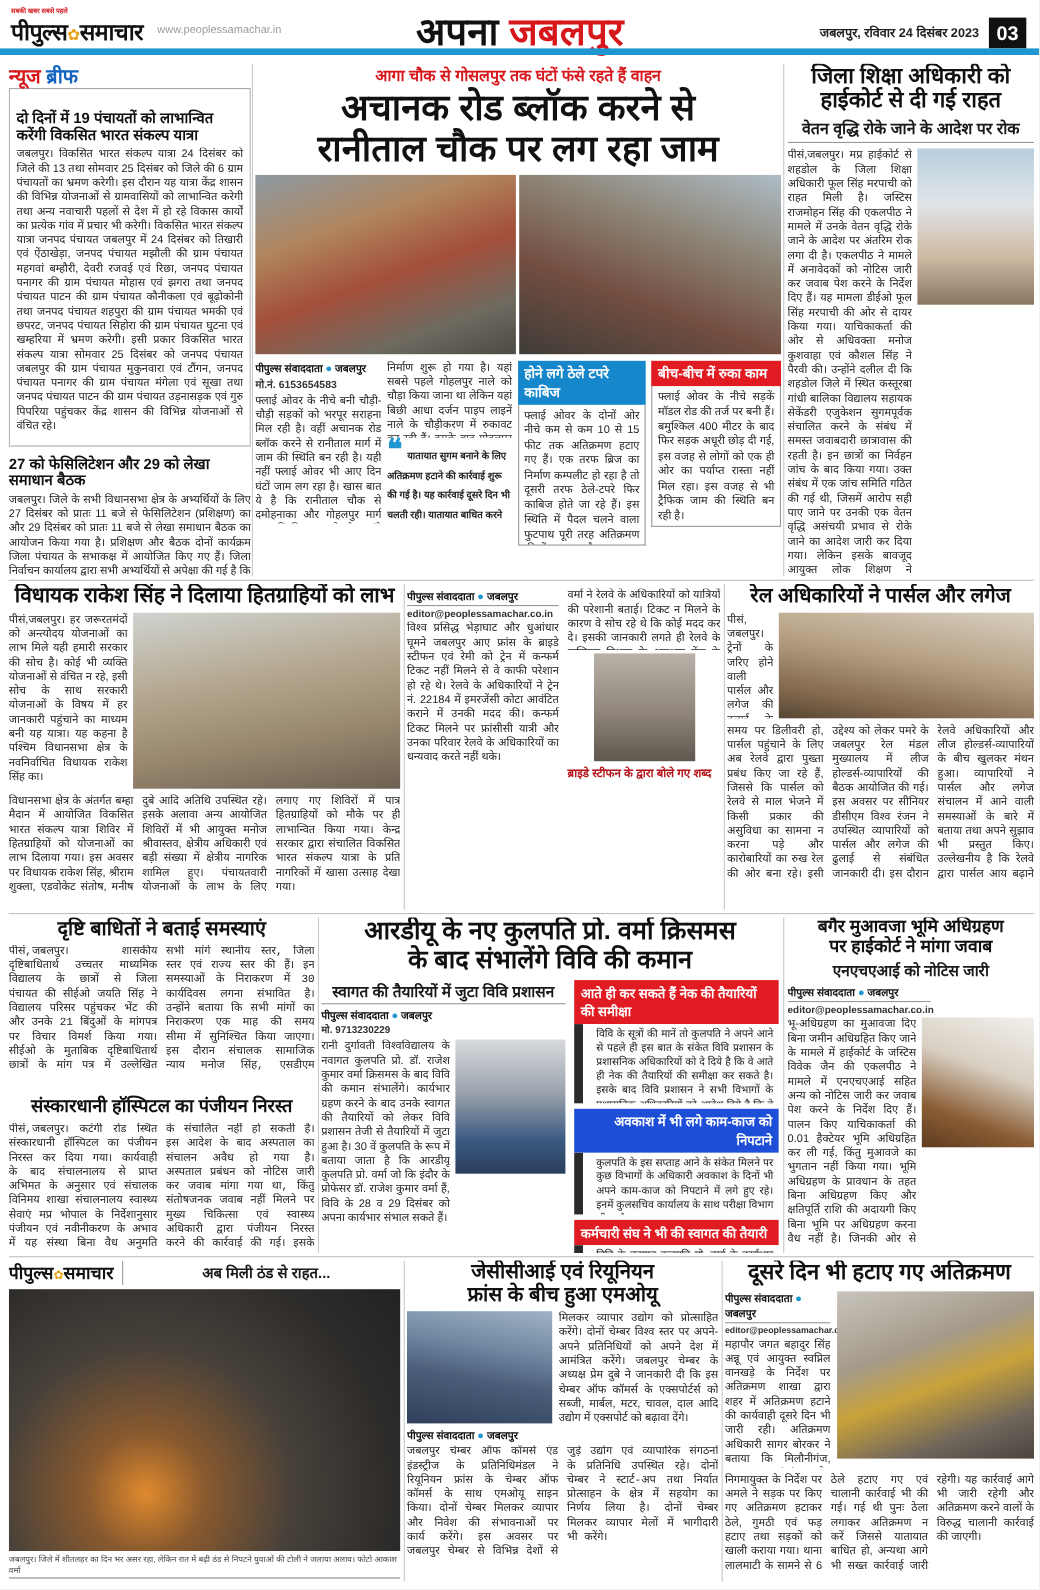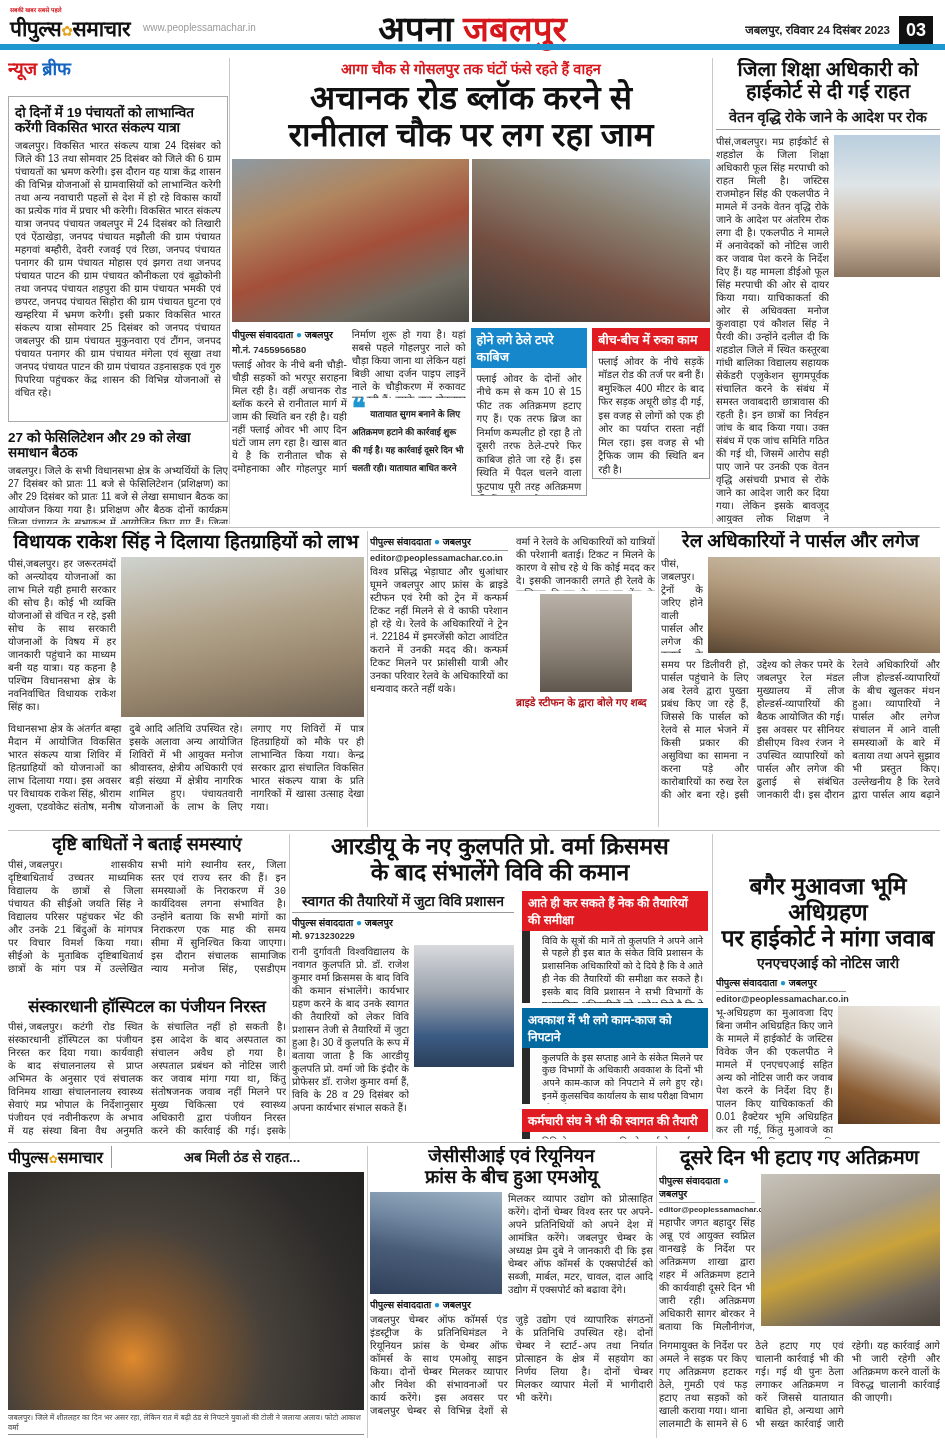--- a/index.html
+++ b/index.html
@@ -18,21 +18,21 @@
   .photo { background:#cfcac2; position:relative; overflow:hidden; }
   .vline { width:1px; background:#c9c9c9; }
   .hline { height:1px; background:#bfbfbf; }
   .boxbar { color:#fff; font-weight:bold; font-size:12.5px; padding:3px 6px; position:relative; }
   .boxbar.blue { background:#1787cb; }
   .boxbar.red { background:#e01b22; }
   .boxbody { border:1px solid #999; border-top:none; padding:4px 5px; font-size:10px; line-height:1.35; text-align:justify; font-weight:500; color:#222; overflow:hidden; background:#fff; }
   .quote-ic { color:#1e96d0; font-size:26px; font-weight:bold; line-height:0.6; font-family:"Liberation Serif",serif; }
   .sub-hd { font-weight:bold; color:#111; }
   .redbar-title { background:#e01b22; color:#fff; font-weight:bold; font-size:12px; padding:3px 6px; }
-  .bluebar-title { background:#0369a1; color:#fff; font-weight:bold; font-size:12px; padding:3px 6px; }
+  .bluebar-title { background:#1d4ed8; color:#fff; font-weight:bold; font-size:12px; padding:3px 6px;text-align:right; }
   .tint-body { font-size:9.5px; line-height:1.35; text-align:justify; padding:4px 5px 4px 12px; border-left:8px solid #2a2a2a; background:#fdfdfd; color:#222; overflow:hidden; }
 </style>
 </head>
 <body>
 
 <div class="page">
 
   <div class="abs" style="left:0;top:0;width:945px;height:44px;">
     <div class="abs" style="left:10px;top:6px;">
       <div style="font-size:6px;color:#d6171c;font-weight:bold;">सबकी खबर सबसे पहले</div>
@@ -48,42 +48,42 @@
     <div class="abs" style="right:55px;top:22px;font-size:11.5px;font-weight:bold;color:#222;">जबलपुर, रविवार 24 दिसंबर 2023</div>
     <div class="abs ctr" style="right:12px;top:16px;width:34px;height:28px;background:#111;color:#fff;font-size:18px;font-weight:bold;line-height:28px;">03</div>
   </div>
   <div class="abs" style="left:0;top:44px;width:945px;height:6px;background:#1e96d0;"></div>
 
   <div class="abs" style="left:8px;top:56px;width:220px;height:468px;overflow:hidden;">
     <div style="font-size:18px;font-weight:bold;">
       <span style="color:#d6171c;">न्यूज</span>
       <span style="color:#1565c0;">ब्रीफ</span>
     </div>
-    <div style="border:1px solid #aaa;margin-top:16px;padding:8px 6px;height:326px;overflow:hidden;">
+    <div style="border:1px solid #aaa;margin-top:0;padding:19px 6px;height:326px;overflow:hidden;">
       <div class="hd" style="font-size:13.5px;margin-bottom:4px;">दो दिनों में 19 पंचायतों को लाभान्वित करेंगी विकसित भारत संकल्प यात्रा</div>
       <div class="body-txt" style="height:278px;">जबलपुर। विकसित भारत संकल्प यात्रा 24 दिसंबर को जिले की 13 तथा सोमवार 25 दिसंबर को जिले की 6 ग्राम पंचायतों का भ्रमण करेगी। इस दौरान यह यात्रा केंद्र शासन की विभिन्न योजनाओं से ग्रामवासियों को लाभान्वित करेगी तथा अन्य नवाचारी पहलों से देश में हो रहे विकास कार्यों का प्रत्येक गांव में प्रचार भी करेगी। विकसित भारत संकल्प यात्रा जनपद पंचायत जबलपुर में 24 दिसंबर को तिखारी एवं ऐंठाखेड़ा, जनपद पंचायत मझौली की ग्राम पंचायत महगवां बम्हौरी, देवरी रजवई एवं रिछा, जनपद पंचायत पनागर की ग्राम पंचायत मोहास एवं झगरा तथा जनपद पंचायत पाटन की ग्राम पंचायत कौनीकला एवं बूढ़ोकोनी तथा जनपद पंचायत शहपुरा की ग्राम पंचायत भमकी एवं छपरट, जनपद पंचायत सिहोरा की ग्राम पंचायत घुटना एवं खम्हरिया में भ्रमण करेगी। इसी प्रकार विकसित भारत संकल्प यात्रा सोमवार 25 दिसंबर को जनपद पंचायत जबलपुर की ग्राम पंचायत मुकुनवारा एवं टौंगन, जनपद पंचायत पनागर की ग्राम पंचायत मंगेला एवं सूखा तथा जनपद पंचायत पाटन की ग्राम पंचायत उड़नासड़क एवं गुरु पिपरिया पहुंचकर केंद्र शासन की विभिन्न योजनाओं से वंचित रहे।</div>
     </div>
     <div class="hd" style="font-size:13.5px;margin-top:8px;">27 को फेसिलिटेशन और 29 को लेखा समाधान बैठक</div>
     <div class="body-txt" style="margin-top:4px;height:90px;">जबलपुर। जिले के सभी विधानसभा क्षेत्र के अभ्यर्थियों के लिए 27 दिसंबर को प्रातः 11 बजे से फेसिलिटेशन (प्रशिक्षण) का और 29 दिसंबर को प्रातः 11 बजे से लेखा समाधान बैठक का आयोजन किया गया है। प्रशिक्षण और बैठक दोनों कार्यक्रम जिला पंचायत के सभाकक्ष में आयोजित किए गए हैं। जिला निर्वाचन कार्यालय द्वारा सभी अभ्यर्थियों से अपेक्षा की गई है कि वे निर्वाचन व्यय का लेखा निर्धारित 30 दिनों के अन्दर दाखिल किया जा सके।</div>
   </div>
 
   <div class="abs" style="left:232px;top:58px;width:478px;height:466px;overflow:hidden;">
     <div class="ctr" style="font-size:14.5px;font-weight:bold;color:#d6171c;">आगा चौक से गोसलपुर तक घंटों फंसे रहते हैं वाहन</div>
     <div class="hd ctr" style="font-size:33px;margin-top:2px;">
       <div>अचानक रोड ब्लॉक करने से</div>
       <div>रानीताल चौक पर लग रहा जाम</div>
     </div>
     <div style="display:flex;gap:3px;margin-top:5px;">
       <div class="photo" style="width:237px;height:163px;background:linear-gradient(160deg,#8d9aa3 0%,#b0865f 30%,#a34f3a 55%,#6e6a60 80%,#4c4a44 100%);"></div>
       <div class="photo" style="width:238px;height:163px;background:linear-gradient(200deg,#aebdc6 0%,#8c8273 35%,#734e41 65%,#3f3c38 100%);"></div>
     </div>
     <div style="display:flex;gap:5px;margin-top:6px;height:152px;">
       <div style="width:116px;overflow:hidden;">
         <div class="byline"><span>पीपुल्स संवाददाता</span> <span class="dot">●</span> <span>जबलपुर</span></div>
-        <div style="font-size:9.5px;font-weight:bold;color:#333;margin:2px 0;">मो.नं. 7455956580</div>
+        <div style="font-size:9.5px;font-weight:bold;color:#333;margin:2px 0;">मो.नं. 6153654583</div>
         <div class="body-txt" style="height:118px;">फ्लाई ओवर के नीचे बनी चौड़ी-चौड़ी सड़कों को भरपूर सराहना मिल रही है। वहीं अचानक रोड ब्लॉक करने से रानीताल मार्ग में जाम की स्थिति बन रही है। यही नहीं फ्लाई ओवर भी आए दिन घंटों जाम लग रहा है। खास बात ये है कि रानीताल चौक से दमोहनाका और गोहलपुर मार्ग पर यदि निकलना हो तो 1 घंटे अतिरिक्त समय लेकर निकलना पड़ रहा है। उल्लेखनीय है कि गोहलपुर के पहले तक फ्लाई ओवर का</div>
       </div>
       <div style="width:115px;overflow:hidden;">
         <div class="body-txt" style="height:70px;">निर्माण शुरू हो गया है। यहां सबसे पहले गोहलपुर नाले को चौड़ा किया जाना था लेकिन यहां बिछी आधा दर्जन पाइप लाइनें नाले के चौड़ीकरण में रुकावट बन रही हैं। इसके बाद गोहलपुर चौराहे पर ट्रैफिक सिग्नल में लोग फंसकर रह जाते हैं।</div>
         <div style="margin-top:3px;">
           <span class="quote-ic">❝</span>
           <span style="font-size:8.8px;font-weight:bold;color:#222;line-height:1.25;">यातायात सुगम बनाने के लिए अतिक्रमण हटाने की कार्रवाई शुरू की गई है। यह कार्रवाई दूसरे दिन भी चलती रही। यातायात बाधित करने वाले अतिक्रमणकारी के विरुद्ध चालानी और सामग्री जब्ती की कार्रवाई की जाएगी।</span>
           
         </div>
       </div>
@@ -180,21 +180,21 @@
         <div class="tint-body" style="height:72px;">विवि के सूत्रों की मानें तो कुलपति ने अपने आने से पहले ही इस बात के संकेत विवि प्रशासन के प्रशासनिक अधिकारियों को दे दिये है कि वे आते ही नेक की तैयारियों की समीक्षा कर सकते है। इसके बाद विवि प्रशासन ने सभी विभागों के प्रशासनिक अधिकारियों को आदेश दिये है कि वे अपने-अपने विभागों की तैयारी को पूरा रखें।</div>
         <div class="bluebar-title" style="margin-top:5px;">अवकाश में भी लगे काम-काज को निपटाने</div>
         <div class="tint-body" style="height:56px;">कुलपति के इस सप्ताह आने के संकेत मिलने पर कुछ विभागों के अधिकारी अवकाश के दिनों भी अपने काम-काज को निपटाने में लगे हुए रहे। इनमें कुलसचिव कार्यालय के साथ परीक्षा विभाग भी मुस्तैद नजर आया।</div>
         <div class="redbar-title" style="margin-top:5px;">कर्मचारी संघ ने भी की स्वागत की तैयारी</div>
         <div class="tint-body" style="height:58px;">विवि के नवागत कुलपति प्रो. वर्मा के कार्यभार ग्रहण करने के बाद विवि के कर्मचारी नेताओं ने उनके स्वागत की जोरदार तैयारी की है। चार्ज लेने के बाद उनके पहले स्वागत का समय लेने को लेकर कर्मचारी नेताओं की होड़ लगी हुई है।</div>
       </div>
     </div>
   </div>
 
   <div class="abs" style="left:716px;top:834px;width:224px;height:305px;overflow:hidden;">
-    <div class="hd ctr" style="font-size:23px;margin-top:40px;">
+    <div class="hd ctr" style="font-size:16px;">
       <div>बगैर मुआवजा भूमि अधिग्रहण</div>
       <div>पर हाईकोर्ट ने मांगा जवाब</div>
     </div>
     <div class="ctr" style="font-size:14px;font-weight:bold;margin-top:2px;">एनएचएआई को नोटिस जारी</div>
     <div class="byline" style="margin-top:4px;border-bottom:1px solid #999;padding-bottom:2px;width:130px;"><span>पीपुल्स संवाददाता</span> <span class="dot">●</span> <span>जबलपुर</span></div>
     <div class="email" style="margin:2px 0;">editor@peoplessamachar.co.in</div>
     <div>
       <div class="photo" style="float:right;width:102px;height:118px;margin:0 0 4px 5px;background:linear-gradient(200deg,#f2f0ec 0%,#d8cfc2 40%,#8a5c33 75%,#5d3c20 100%);"></div>
       <div class="body-txt" style="height:208px;">भू-अधिग्रहण का मुआवजा दिए बिना जमीन अधिग्रहित किए जाने के मामले में हाईकोर्ट के जस्टिस विवेक जैन की एकलपीठ ने मामले में एनएचएआई सहित अन्य को नोटिस जारी कर जवाब पेश करने के निर्देश दिए हैं। पालन किए याचिकाकर्ता की 0.01 हैक्टेयर भूमि अधिग्रहित कर ली गई, किंतु मुआवजे का भुगतान नहीं किया गया। भूमि अधिग्रहण के प्रावधान के तहत बिना अधिग्रहण किए और क्षतिपूर्ति राशि की अदायगी किए बिना भूमि पर अधिग्रहण करना वैध नहीं है। जिनकी ओर से अधिवक्ता शीतल धराजिया ने पैरवी करते हुए चौड़ीकरण के लिए एनएचएआई को भूमि की राजमार्ग-ए-टारब्रिज के लिए बिना भू-अधिग्रहण प्रक्रिया का पालन किए अधिग्रहित किया गया। अगली सुनवाई तक न्यायालय ने मामले में एनएचएआई को नोटिस जारी कर जवाब पेश करने के निर्देश दिए हैं।</div>
     </div>

